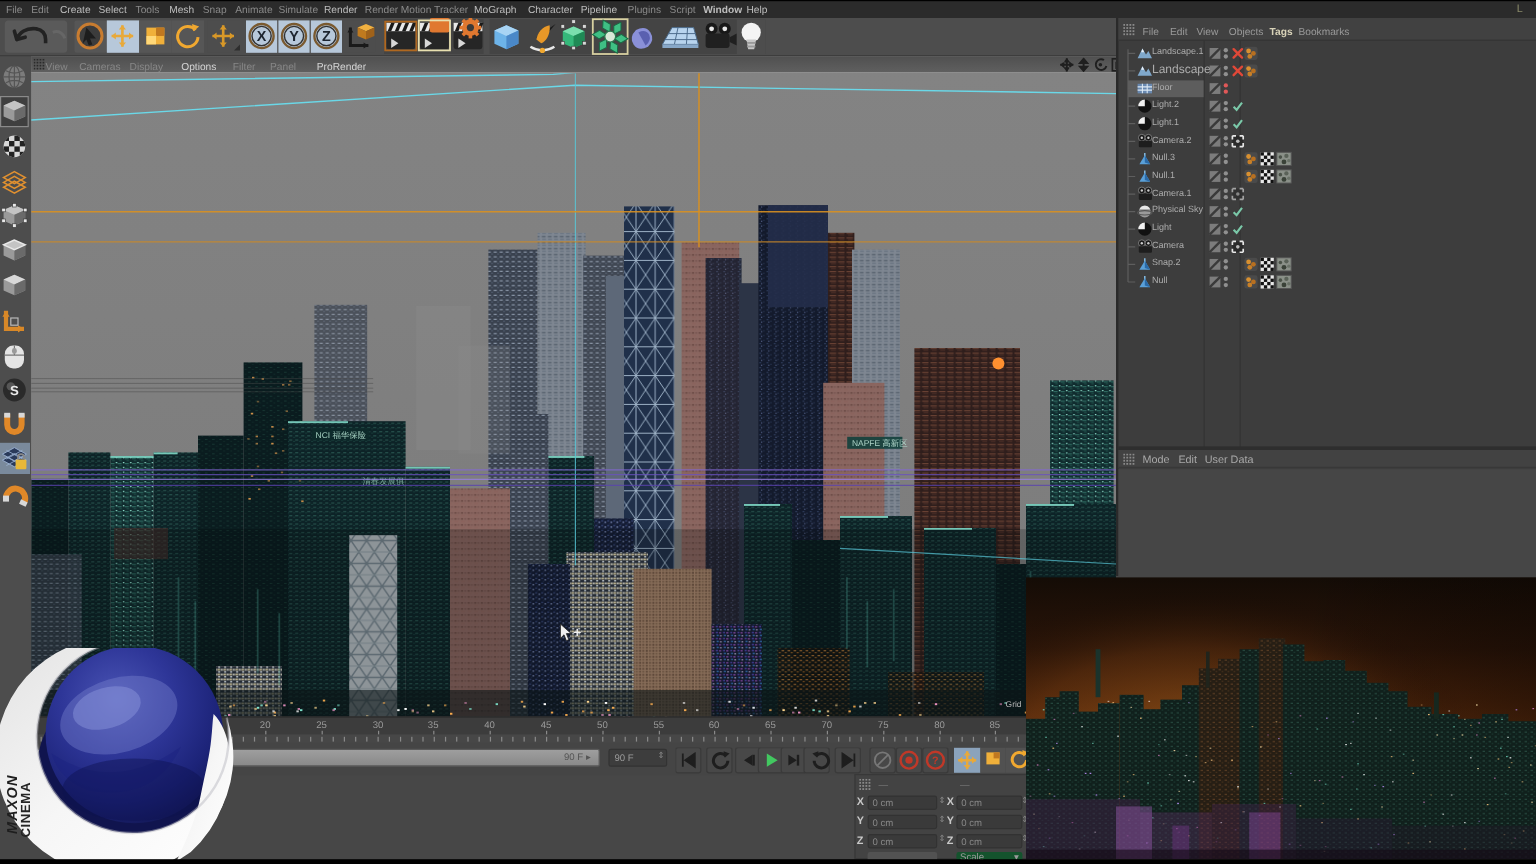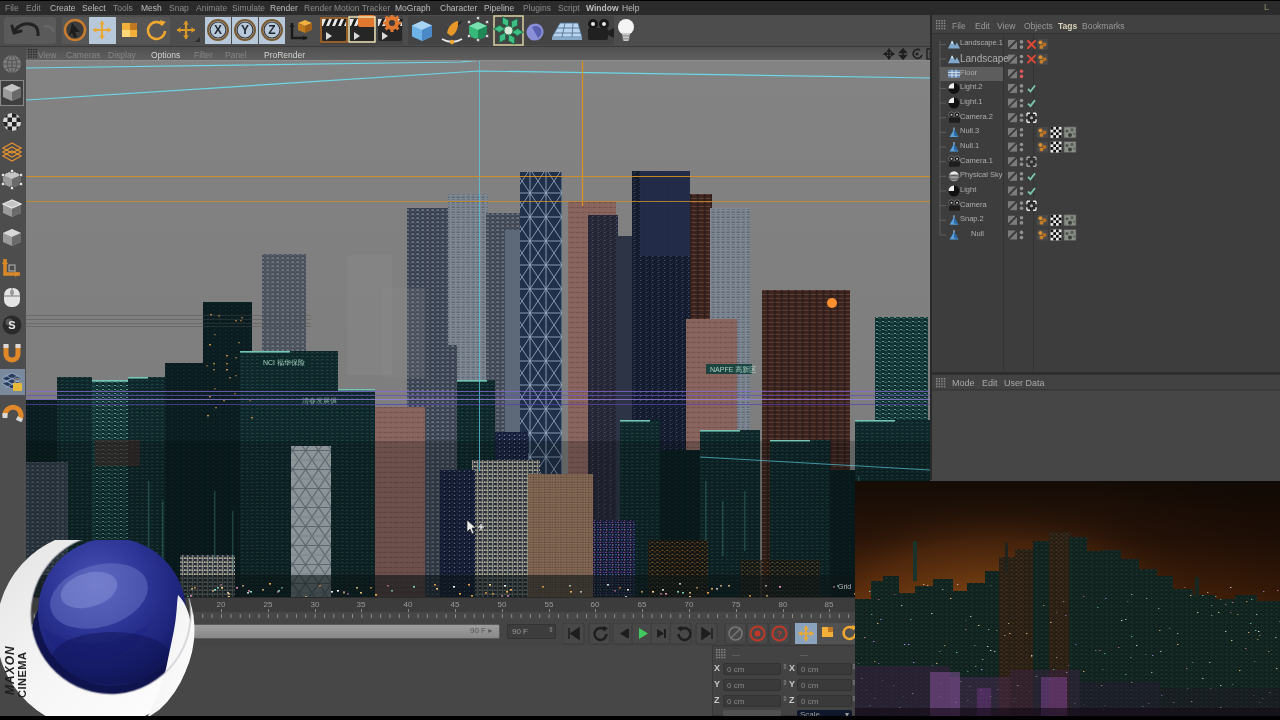--- a/index.html
+++ b/index.html
@@ -672,21 +672,21 @@
 <div class="abs" style="left:960px;top:82px;font-size:7.5px;color:#adadad;">Light.2</div>
 <div class="abs" style="left:960px;top:97px;font-size:7.5px;color:#adadad;">Light.1</div>
 <div class="abs" style="left:960px;top:112px;font-size:7.5px;color:#adadad;">Camera.2</div>
 <div class="abs" style="left:960px;top:126px;font-size:7.5px;color:#adadad;">Null.3</div>
 <div class="abs" style="left:960px;top:141px;font-size:7.5px;color:#adadad;">Null.1</div>
 <div class="abs" style="left:960px;top:156px;font-size:7.5px;color:#adadad;">Camera.1</div>
 <div class="abs" style="left:960px;top:170px;font-size:7.5px;color:#adadad;">Physical Sky</div>
 <div class="abs" style="left:960px;top:185px;font-size:7.5px;color:#adadad;">Light</div>
 <div class="abs" style="left:960px;top:200px;font-size:7.5px;color:#adadad;">Camera</div>
 <div class="abs" style="left:960px;top:214px;font-size:7.5px;color:#adadad;">Snap.2</div>
-<div class="abs" style="left:960px;top:229px;font-size:7.5px;color:#adadad;margin-left:11px;">Null</div>
+<div class="abs" style="left:960px;top:229px;font-size:7.5px;color:#adadad;">Null</div>
 <svg class="abs" style="left:932px;top:15px;" width="348" height="360" viewBox="0 0 348 360">
     <line x1="8" y1="26" x2="8" y2="220" stroke="#5e5e5e" stroke-width="1"></line>
     <path d="M 8 27.5 v 0" stroke="none"></path>
     <path d="M 8 42.1 v 0" stroke="none"></path>
     <path d="M 8 56.8 v 0" stroke="none"></path>
     <path d="M 8 71.5 v 0" stroke="none"></path>
     <path d="M 8 86.1 v 0" stroke="none"></path>
     <path d="M 8 100.8 v 0" stroke="none"></path>
     <path d="M 8 115.4 v 0" stroke="none"></path>
     <path d="M 8 130.1 v 0" stroke="none"></path>
@@ -1242,21 +1242,21 @@
 <div class="abs" style="left:789px;top:679px;font-size:9px;font-weight:bold;color:#c8c8c8;">Y</div>
 <div class="abs" style="left:797px;top:679px;width:55px;height:12px;background:#3a3a3a;border:1px solid #323232;border-radius:2px;font-size:8px;color:#888;padding:1px 3px;">0 cm</div>
 <div class="abs" style="left:851px;top:679px;font-size:7px;color:#888;">⇕</div>
 <div class="abs" style="left:714px;top:695px;font-size:9px;font-weight:bold;color:#c8c8c8;">Z</div>
 <div class="abs" style="left:723px;top:695px;width:58px;height:12px;background:#3a3a3a;border:1px solid #323232;border-radius:2px;font-size:8px;color:#888;padding:1px 3px;">0 cm</div>
 <div class="abs" style="left:782px;top:695px;font-size:7px;color:#888;">⇕</div>
 <div class="abs" style="left:789px;top:695px;font-size:9px;font-weight:bold;color:#c8c8c8;">Z</div>
 <div class="abs" style="left:797px;top:695px;width:55px;height:12px;background:#3a3a3a;border:1px solid #323232;border-radius:2px;font-size:8px;color:#888;padding:1px 3px;">0 cm</div>
 <div class="abs" style="left:851px;top:695px;font-size:7px;color:#888;">⇕</div>
 <div class="abs" style="left:723px;top:710px;width:58px;height:10px;background:#525252;border-radius:2px;font-size:8px;color:#9a9a9a;padding:12px 3px;">World <span style="float:right">▾</span></div>
-<div class="abs" style="left:797px;top:710px;width:55px;height:10px;background:#0f172a;border-radius:2px;font-size:8px;color:#9a9a9a;padding:0 3px;">Scale <span style="float:right">▾</span></div>
+<div class="abs" style="left:797px;top:710px;width:55px;height:10px;background:#14532d;border-radius:2px;font-size:8px;color:#9a9a9a;padding:0 3px;">Scale <span style="float:right">▾</span></div>
 <svg class="abs" style="left:855px;top:481px;" width="425" height="235" viewBox="0 0 425 235">
     <defs>
       <linearGradient id="gPrev" x1="0" y1="0" x2="0" y2="1">
         <stop offset="0" stop-color="#140c06"></stop>
         <stop offset="0.25" stop-color="#2a1408"></stop>
         <stop offset="0.45" stop-color="#4b230a"></stop>
         <stop offset="0.62" stop-color="#6b3510"></stop>
         <stop offset="0.78" stop-color="#7e4214"></stop>
         <stop offset="1" stop-color="#8a4a18"></stop>
       </linearGradient>

